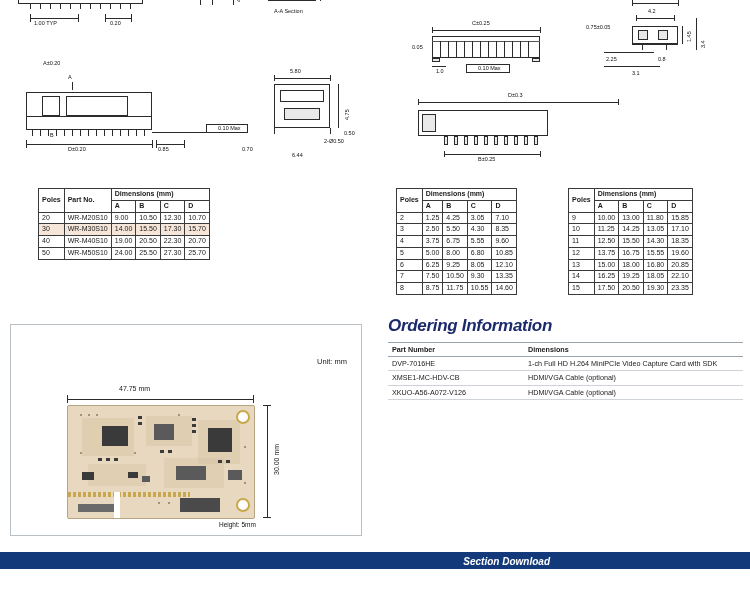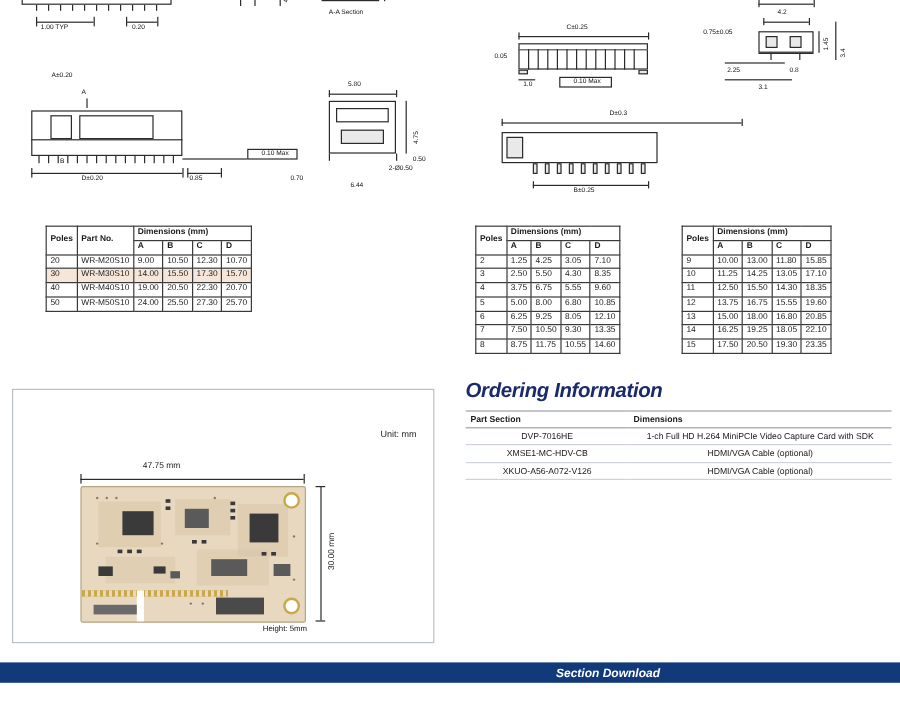--- a/index.html
+++ b/index.html
@@ -90,21 +90,20 @@
     border-collapse:collapse;font-size:7.2px;width:355px;
   }
   table.order th{
     text-align:left;font-weight:bold;border-bottom:1px solid #9aa3ab;
     border-top:1px solid #9aa3ab;
     padding:2px 4px;background:#fff;
   }
   table.order td{
     border-bottom:1px solid #cdd3d8;padding:2px 4px;vertical-align:top;
     line-height:1.3;
-    text-align:center;
   }
 </style>
 </head>
 <body>
 
 <div class="page">
 
   <div class="dwg" style="left:10px;top:-28px;width:220px;height:62px;">
 
     <div class="box" style="left:8px;top:0px;width:125px;height:32px;"></div>
@@ -598,21 +597,21 @@
     </div>
 
     <div style="position:absolute;left:208px;top:196px;font-size:6.5px;color:#111;">Height: 5mm</div>
   </div>
 
   <div style="position:absolute;left:388px;top:316px;width:356px;">
     <div class="sectionTitle" style="font-size:17px;margin-bottom:6px;">Ordering Information</div>
     <table class="order">
       <thead>
         <tr>
-          <th style="width:128px;">Part Section</th>
+          <th style="width:128px;">Part Number</th>
           <th>Dimensions</th>
         </tr>
       </thead>
       <tbody>
         <tr>
           <td>DVP-7016HE</td>
           <td>1-ch Full HD H.264 MiniPCIe Video Capture Card with SDK</td>
         </tr>
         <tr>
           <td>XMSE1-MC-HDV-CB</td>

